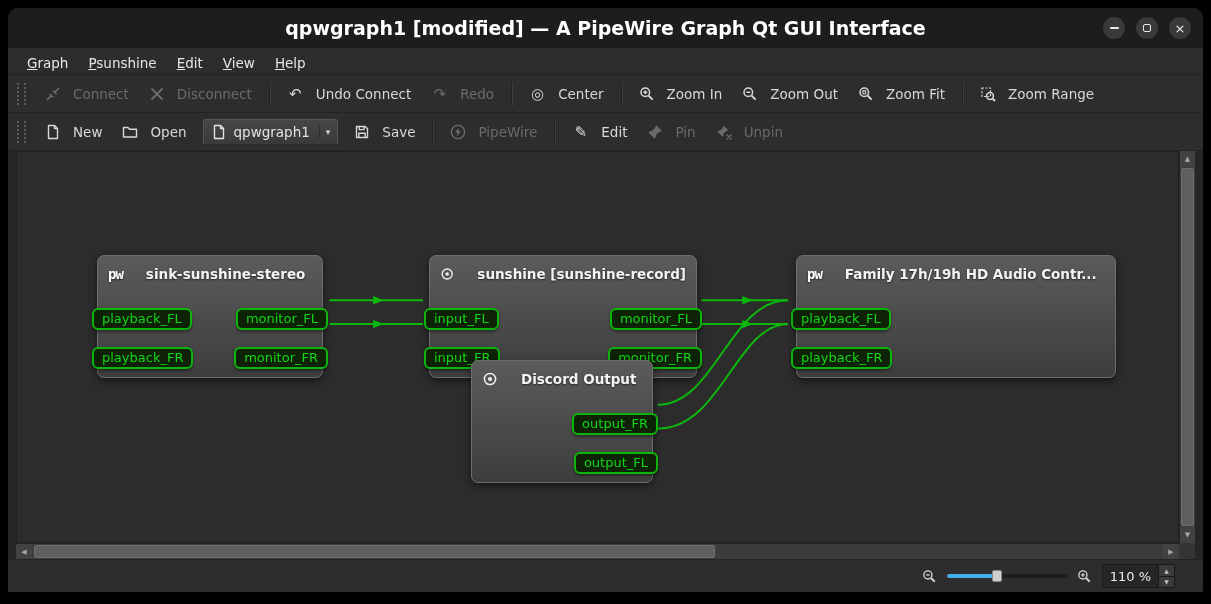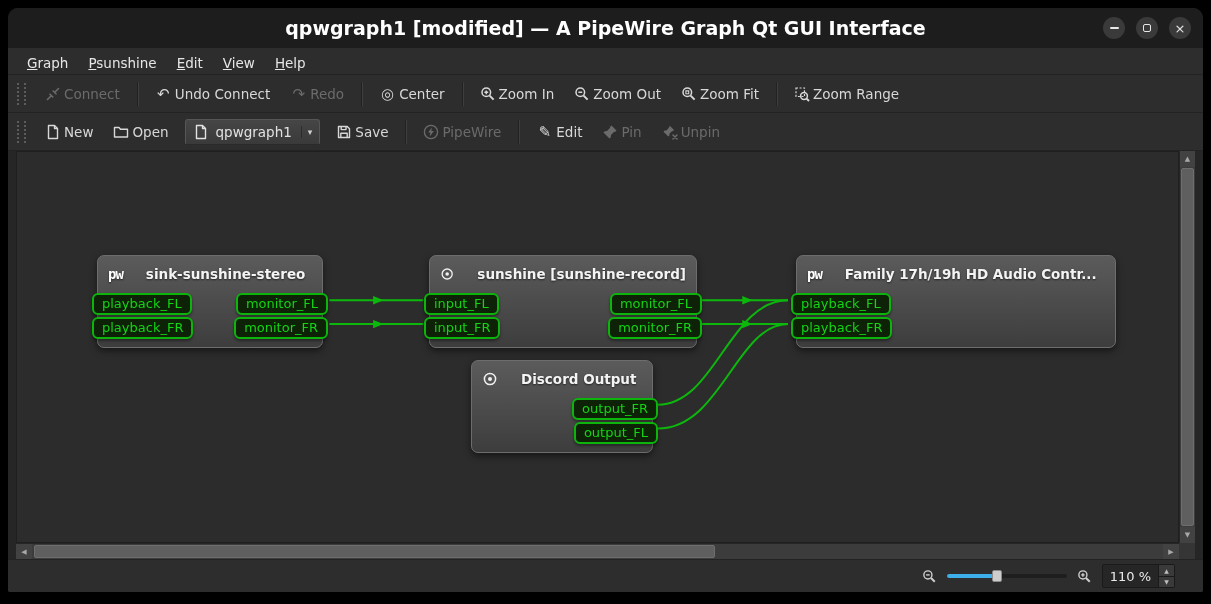--- a/index.html
+++ b/index.html
@@ -22,38 +22,38 @@
   .wc-max{width:8px;height:8px;border:1.4px solid #e8e8e8;border-radius:2px;box-sizing:border-box;}
   .wc-x{font-size:13px;line-height:13px;color:#e8e8e8;}
   
   .menubar{flex:0 0 27px;background:#2d2d2d;border-bottom:1px solid #232323;display:flex;align-items:flex-end;padding-left:10px;gap:2px;color:#e6e6e6;font-size:13.5px;box-sizing:border-box;}
   .menu-item{padding:3px 9px;border-radius:3px;cursor:default;white-space:nowrap;}
   .menu-item u{text-decoration:underline;}
   
   .toolbar{flex:0 0 38px;background:#2d2d2d;border-bottom:1px solid #232323;display:flex;align-items:center;padding:0 6px;gap:2px;color:#d8d8d8;font-size:13.5px;box-sizing:border-box;}
   .tb-handle{width:5px;height:22px;border-left:2px dotted #5c5c5c;border-right:2px dotted #5c5c5c;margin:0 8px 0 3px;}
   .tb-sep{width:1px;height:24px;background:#222;box-shadow:1px 0 0 #3e3e3e;margin:0 6px;}
-  .tb-btn{display:flex;align-items:center;gap:3px;padding:6px 9px;border-radius:4px;white-space:nowrap;}
+  .tb-btn{display:flex;align-items:center;gap:12px;padding:6px 9px;border-radius:4px;white-space:nowrap;}
   .tb-btn.disabled{color:#6b6b6b;}
   .ic{width:16px;height:16px;display:block;}
   .uni{font-size:15px;line-height:16px;width:17px;text-align:center;display:inline-block;}
   .combo{display:flex;align-items:center;gap:7px;background:linear-gradient(#464646,#3a3a3a);border:1px solid #565656;border-bottom-color:#2a2a2a;border-radius:3px;padding:4px 7px;margin:4px 5px;color:#e2e2e2;}
   .combo-caret{font-size:9px;color:#cfcfcf;border-left:1px solid #2c2c2c;padding-left:6px;margin-left:2px;line-height:12px;}
   
   .main{flex:1;display:flex;padding:0 8px;min-height:0;}
   .viewport{flex:1;position:relative;overflow:hidden;background:#2c2c2c;border:1px solid #1f1f1f;box-sizing:border-box;}
   .wires{position:absolute;left:0;top:0;width:100%;height:100%;}
   .wires path{stroke:var(--link-green,#0db80d);stroke-width:2;fill:none;}
   .wires polygon{fill:var(--link-green,#0db80d);}
   
   .node{position:absolute;background:linear-gradient(180deg,#5b5b5b,#3d3d3d);border:1px solid #6d6d6d;border-radius:7px;box-shadow:0 3px 7px rgba(0,0,0,.5);box-sizing:border-box;}
   .node-header{height:35px;display:flex;align-items:center;gap:23px;padding:0 10px;color:#f4f4f4;font-weight:bold;font-size:13.5px;text-shadow:0 1px 2px rgba(0,0,0,.6);white-space:nowrap;overflow:hidden;}
   .pw-glyph{font-family:"DejaVu Sans Mono","Liberation Mono",monospace;font-weight:bold;font-size:14px;letter-spacing:-1px;color:#fff;}
   .mon-icon{color:#f0f0f0;}
-  .prow{display:flex;justify-content:space-between;margin-top:2px;}
+  .prow{display:flex;justify-content:space-between;margin-top:17px;}
   .ports{padding-bottom:8px;}
   .port{
     font-size:13px;line-height:16px;padding:1px 8px;width:max-content;
     color:var(--port-green,#14d414);background:var(--port-bg,#0d2207);
     border:2px solid var(--port-border,#0cb40c);border-radius:6px;
     box-shadow:0 2px 3px rgba(0,0,0,.4);box-sizing:border-box;white-space:nowrap;
   }
   .port.left{margin-left:-6px;}
   .port.right{margin-left:auto;margin-right:-6px;}
   
@@ -192,20 +192,26 @@
   </div>
 
   <div class="toolbar">
     <div class="tb-handle"></div>
     <div class="tb-btn disabled">
       <svg class="ic">
           <use href="#sym-connect"></use>
         </svg>
       <span>Connect</span>
     </div>
+    <div class="tb-btn disabled">
+      <svg class="ic">
+          <use href="#sym-x"></use>
+        </svg>
+      <span>Disconnect</span>
+    </div>
     <div class="tb-sep"></div>
     <div class="tb-btn">
       <span class="uni">↶</span>
       <span>Undo Connect</span>
     </div>
     <div class="tb-btn disabled">
       <span class="uni">↷</span>
       <span>Redo</span>
     </div>
     <div class="tb-sep"></div>

